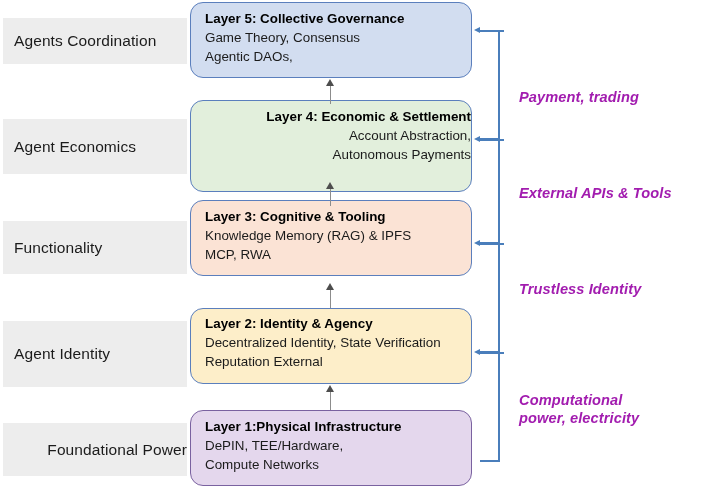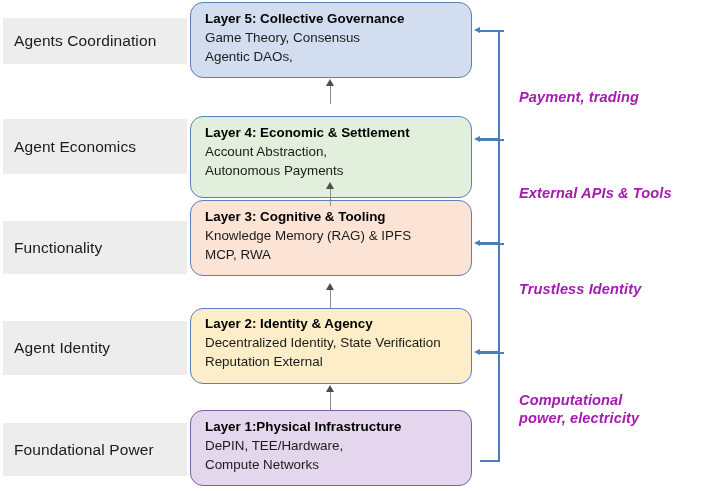--- a/index.html
+++ b/index.html
@@ -108,34 +108,34 @@
 
   <div class="cat-band" style="top:18px;height:46px;">
     <span class="cat-label">Agents Coordination</span>
   </div>
   <div class="cat-band" style="top:119px;height:55px;">
     <span class="cat-label">Agent Economics</span>
   </div>
   <div class="cat-band" style="top:221px;height:53px;">
     <span class="cat-label">Functionality</span>
   </div>
-  <div class="cat-band" style="top:321px;height:54px;">
+  <div class="cat-band" style="top:321px;height:66px;">
     <span class="cat-label">Agent Identity</span>
   </div>
-  <div class="cat-band" style="top:423px;height:53px;">
+  <div class="cat-band" style="top:423px;height:53px;justify-content:flex-end;">
     <span class="cat-label">Foundational Power</span>
   </div>
 
   <div class="layer-box" style="top:2px;height:76px;background:#d2ddf0;border-color:#5b7fbd;">
     <div class="layer-title">Layer 5: Collective Governance</div>
     <div class="layer-line">Game Theory, Consensus</div>
     <div class="layer-line">Agentic DAOs,</div>
   </div>
 
-  <div class="layer-box" style="top:116px;height:82px;background:#e2efdc;border-color:#5b7fbd;">
+  <div class="layer-box" style="top:100px;height:92px;background:#e2efdc;border-color:#5b7fbd;text-align:right;">
     <div class="layer-title">Layer 4: Economic &amp; Settlement</div>
     <div class="layer-line">Account Abstraction,</div>
     <div class="layer-line">Autonomous Payments</div>
   </div>
 
   <div class="layer-box" style="top:200px;height:76px;background:#fbe3d5;border-color:#5b7fbd;">
     <div class="layer-title">Layer 3: Cognitive &amp; Tooling</div>
     <div class="layer-line">Knowledge Memory (RAG) &amp; IPFS</div>
     <div class="layer-line">MCP, RWA</div>
   </div>

